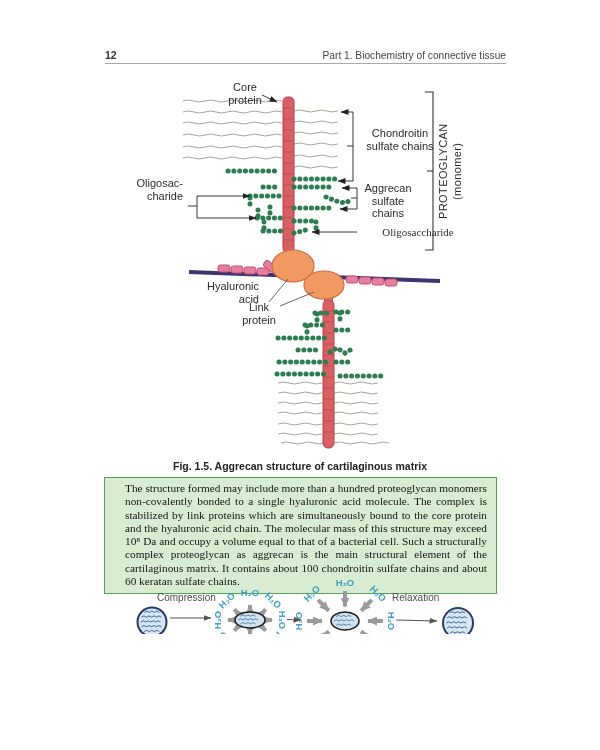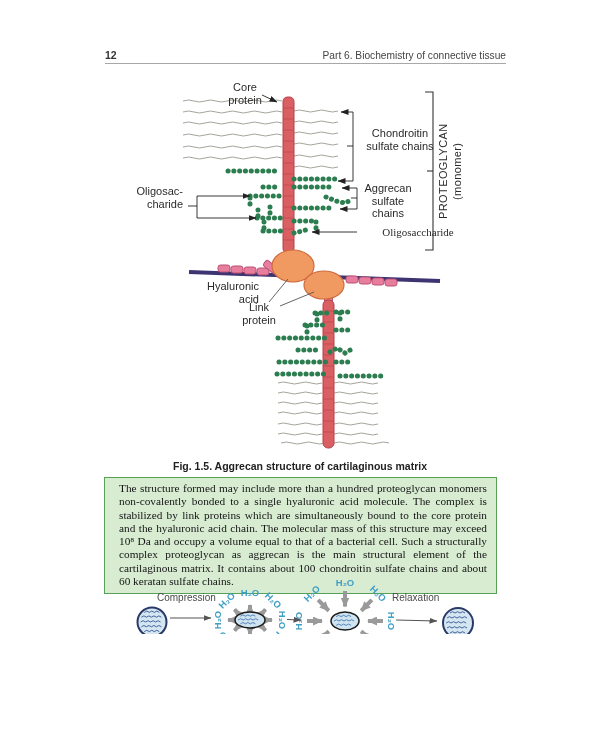--- a/index.html
+++ b/index.html
@@ -10,36 +10,36 @@
   .ctr{text-align:center;}
   .rgt{text-align:right;}
   #hdr-num{left:105px;top:49px;font-size:10.5px;font-weight:bold;color:#333;}
   #hdr-title{right:94px;top:50px;font-size:10.2px;color:#444;}
   #hdr-rule{left:105px;top:63px;width:401px;border-top:1px solid #a8a8a8;height:0;}
   .caption{left:0;width:600px;text-align:center;font-size:10.5px;font-weight:bold;color:#222;}
   #cap15{top:460px;}
   #cap16{top:665px;}
   #infobox{left:104px;top:477px;width:393px;box-sizing:border-box;
            background:#d8ecd2;border:1.5px solid #55a257;
-           padding:4px 9px 5px 14px;
+           padding:4px 9px 5px 20px;
            font-family:"Liberation Serif","DejaVu Serif",serif;
            font-size:11.3px;line-height:13.3px;text-align:justify;color:#141414;}
   .vert{position:absolute;writing-mode:vertical-rl;transform:rotate(180deg);
         height:158px;line-height:13.5px;font-size:11px;letter-spacing:.4px;
         text-align:center;color:#2a2a2a;}
   .flowlbl{position:absolute;font-size:10px;color:#4a4a4a;}
   svg{position:absolute;left:0;}
 </style>
 </head>
 <body>
 
 <div id="page">
 
   <div id="hdr-num" class="abs">12</div>
-  <div id="hdr-title" class="abs">Part 6. Biochemistry of connective tissue</div>
+  <div id="hdr-title" class="abs">Part 1. Biochemistry of connective tissue</div>
   <div id="hdr-rule" class="abs"></div>
 
   <svg id="fig15" style="top:0" width="600" height="470" viewBox="0 0 600 470">
     <defs>
       <marker id="mblk" markerUnits="userSpaceOnUse" markerWidth="8" markerHeight="6" refX="7.5" refY="3" orient="auto">
           <path d="M0 0 L8 3 L0 6 Z" fill="#222"></path>
         </marker>
       <marker id="mgray" markerUnits="userSpaceOnUse" markerWidth="10" markerHeight="9" refX="9" refY="4.5" orient="auto">
           <path d="M0 0 L10 4.5 L0 9 Z" fill="#9a9a9a"></path>
         </marker>
@@ -178,21 +178,21 @@
     <g stroke="#555" stroke-width="0.9" fill="none">
       <path d="M269 302 L288 279"></path>
       <path d="M280 306 L314 292"></path>
     </g>
   </svg>
 
   <div class="lbl ctr" style="left:220px;top:81px;width:50px;">Core protein</div>
   <div class="lbl" style="left:366px;top:127px;width:68px;">Chondroitin sulfate chains</div>
   <div class="lbl" style="left:364px;top:182px;width:48px;">Aggrecan sulfate chains</div>
   <div class="lbl" style="left:358px;top:226px;width:120px;font-family:Liberation Serif, serif;">Oligosaccharide</div>
-  <div class="lbl rgt" style="left:128px;top:185px;width:55px;">Oligosac- charide</div>
+  <div class="lbl rgt" style="left:128px;top:177px;width:55px;">Oligosac- charide</div>
   <div class="lbl rgt" style="left:165px;top:280px;width:58px;margin-left:36px;">Hyaluronic acid</div>
   <div class="lbl ctr" style="left:236px;top:301px;width:46px;">Link protein</div>
   <div class="vert" style="left:437px;top:92px;">
     <div>PROTEOGLYCAN</div>
     <div>(monomer)</div>
   </div>
 
   <div id="cap15" class="abs caption">Fig. 1.5. Aggrecan structure of cartilaginous matrix</div>
 
   <div id="infobox" class="abs">

